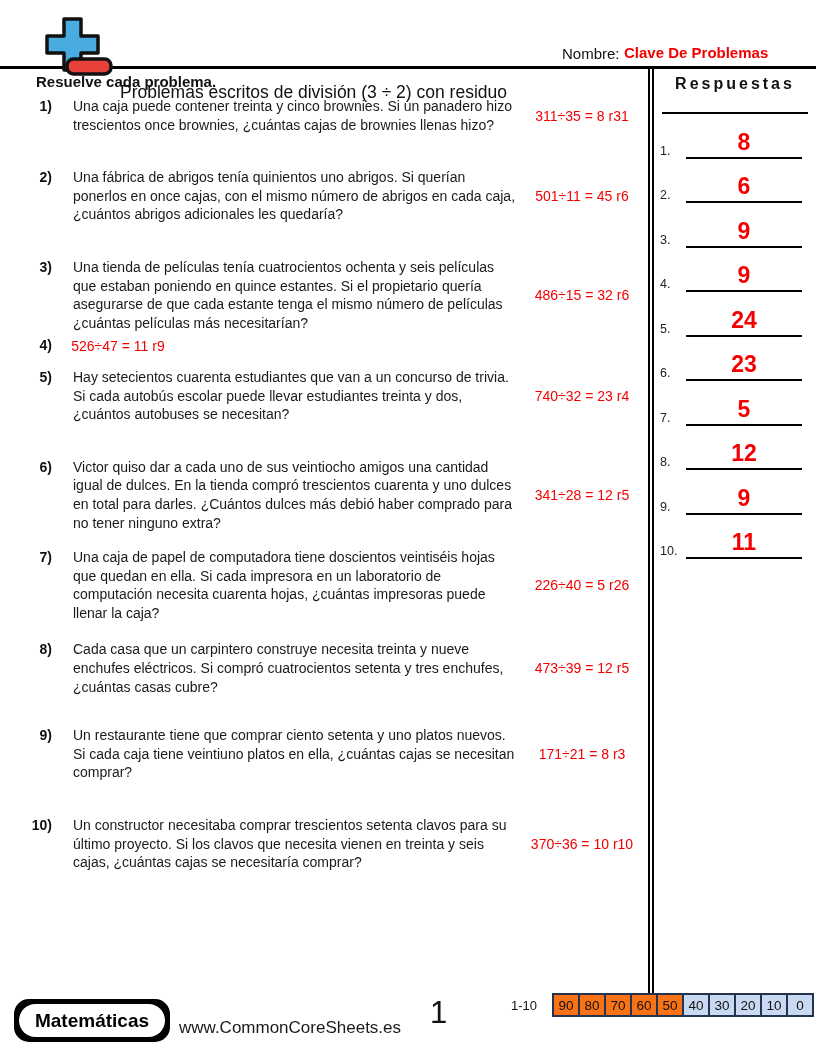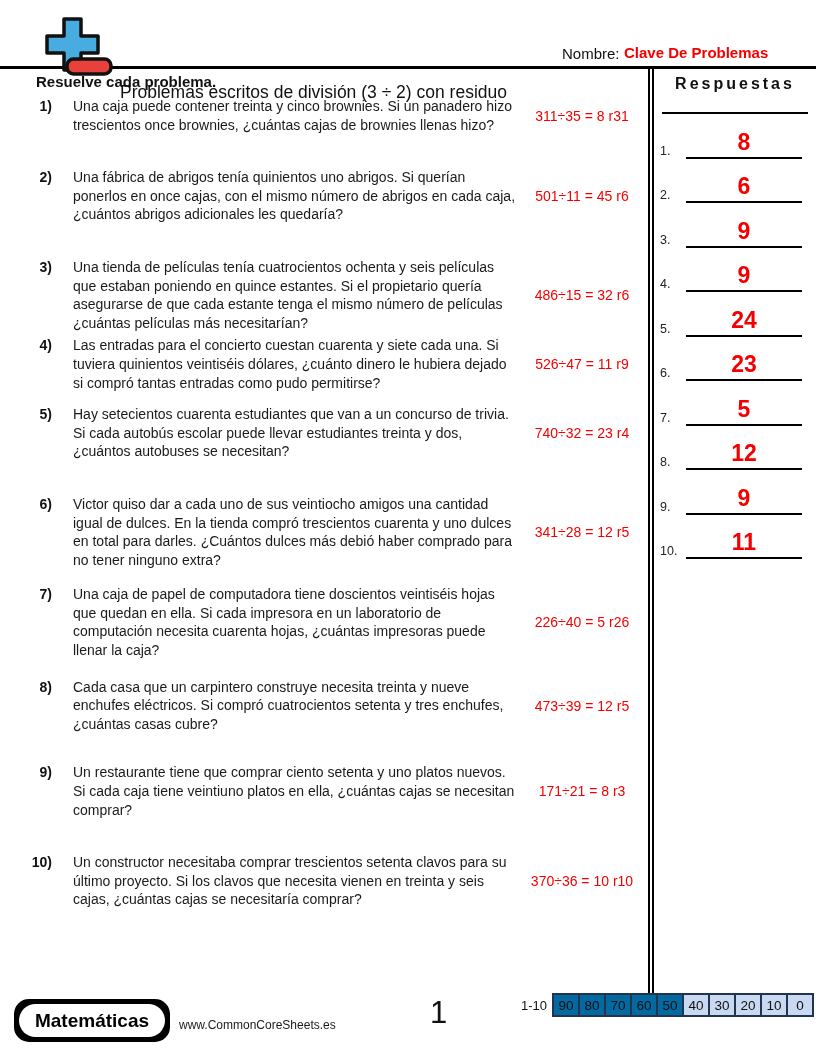--- a/index.html
+++ b/index.html
@@ -32,28 +32,28 @@
   .sidebar{position:absolute;left:648px;top:69px;width:168px;height:926px;border-left:6px double #000;box-sizing:border-box;}
   .sidebar-title{margin:6px auto 0;width:146px;text-align:center;font-size:16px;font-weight:bold;letter-spacing:3px;border-bottom:2.5px solid #000;padding-bottom:19px;}
   .ans-row{display:flex;align-items:flex-end;height:44.5px;padding:0 14px 0 6px;box-sizing:border-box;}
   .ans-row:first-of-type{height:40px;}
   .ans-num{flex:none;width:26px;font-size:12.5px;color:#222;padding-bottom:1px;}
   .ans-line{flex:1;border-bottom:2px solid #000;text-align:center;font-size:23px;font-weight:bold;color:var(--red,#f40000);line-height:1;padding-bottom:3px;}
 
   
   .badge{position:absolute;left:14px;top:999px;width:156px;height:43px;background:#000;border-radius:15px;display:flex;align-items:center;justify-content:center;}
   .badge-pill{background:#fff;border-radius:999px;width:146px;height:33px;display:flex;align-items:center;justify-content:center;font-size:19px;font-weight:bold;color:#000;}
-  .site{position:absolute;left:179px;top:1018px;font-size:12px;color:#1a1a1a;}
+  .site{position:absolute;left:179px;top:1018px;font-size:17px;color:#1a1a1a;}
   .page-num{position:absolute;left:430px;top:995px;font-size:31px;color:#111;}
   .score{position:absolute;right:2px;top:993px;display:flex;align-items:center;}
-  .score-label{font-size:13px;margin-right:5px;}
+  .score-label{font-size:13px;margin-right:15px;}
   .score-table{border-collapse:collapse;}
   .score-table td{
     width:22px;height:20px;text-align:center;font-size:13.5px;
-    border:2px solid var(--score-border,#233450);background:#0369a1;color:#111;padding:0 1px;
+    border:2px solid var(--score-border,#233450);background:#f97316;color:#111;padding:0 1px;
   }
   .score-table td.shaded{background:var(--score-shaded,#c9d9f2);margin-left:32px;}
 </style>
 </head>
 <body>
 
 <div class="logo">
   <svg width="74" height="62" viewBox="0 0 74 62">
     <path d="M24 3 h17 v17 h17 v17 h-17 v17 h-17 v-17 h-17 v-17 h17 z" fill="#49ace0" stroke="#111" stroke-width="3.5" stroke-linejoin="round"></path>
     <rect x="27" y="43" width="44" height="15" rx="6.5" fill="#e8413c" stroke="#111" stroke-width="3.5"></rect>
@@ -76,21 +76,20 @@
     <div class="p-text">Una fábrica de abrigos tenía quinientos uno abrigos. Si querían ponerlos en once cajas, con el mismo número de abrigos en cada caja, ¿cuántos abrigos adicionales les quedaría?</div>
     <div class="p-eq">501÷11 = 45 r6</div>
   </div>
   <div class="problem">
     <div class="p-num">3)</div>
     <div class="p-text">Una tienda de películas tenía cuatrocientos ochenta y seis películas que estaban poniendo en quince estantes. Si el propietario quería asegurarse de que cada estante tenga el mismo número de películas ¿cuántas películas más necesitarían?</div>
     <div class="p-eq">486÷15 = 32 r6</div>
   </div>
   <div class="problem">
     <div class="p-num">4)</div>
-    <div class="p-text">Las entradas para el concierto cuestan cuarenta y siete cada una. Si tuviera quinientos veintiséis dólares, ¿cuánto dinero le hubiera dejado si compró tantas entradas como pudo permitirse?</div>
     <div class="p-eq">526÷47 = 11 r9</div>
   </div>
   <div class="problem">
     <div class="p-num">5)</div>
     <div class="p-text">Hay setecientos cuarenta estudiantes que van a un concurso de trivia. Si cada autobús escolar puede llevar estudiantes treinta y dos, ¿cuántos autobuses se necesitan?</div>
     <div class="p-eq">740÷32 = 23 r4</div>
   </div>
   <div class="problem">
     <div class="p-num">6)</div>
     <div class="p-text">Victor quiso dar a cada uno de sus veintiocho amigos una cantidad igual de dulces. En la tienda compró trescientos cuarenta y uno dulces en total para darles. ¿Cuántos dulces más debió haber comprado para no tener ninguno extra?</div>

